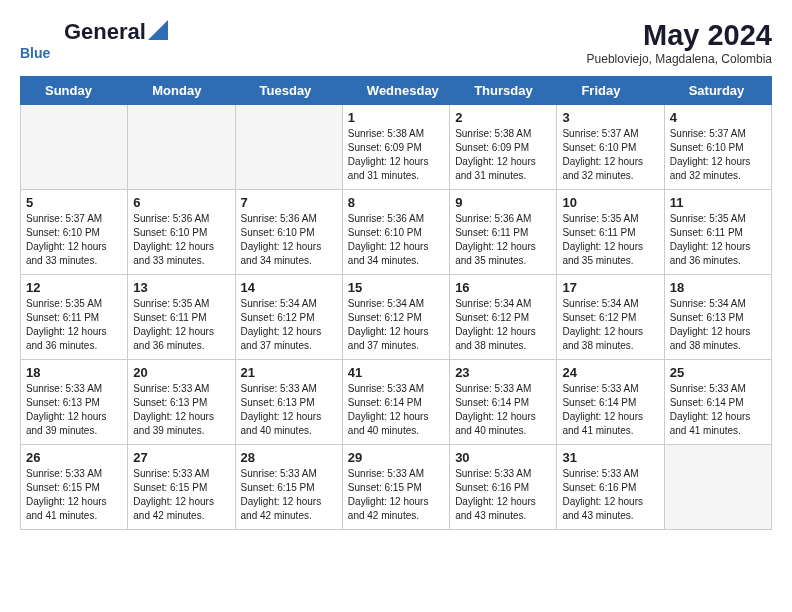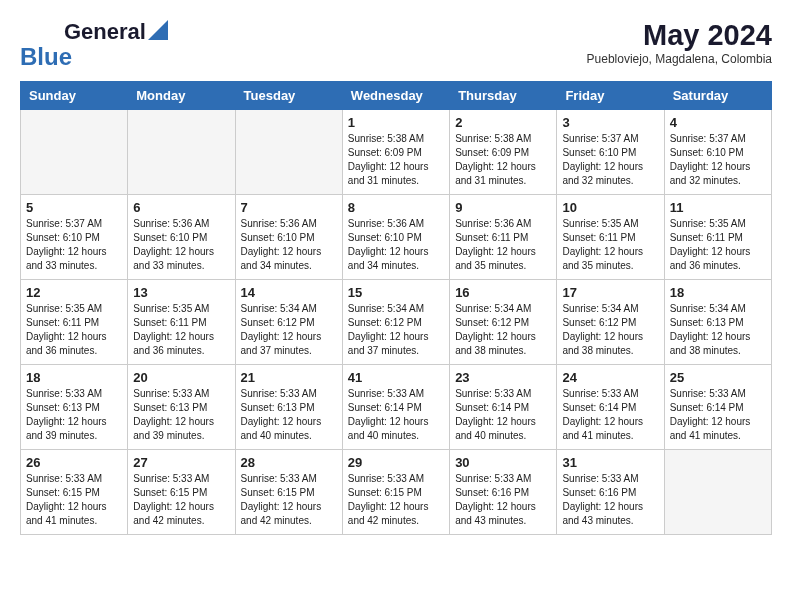--- a/index.html
+++ b/index.html
@@ -21,21 +21,21 @@
       flex-direction: column;
       align-items: flex-start;
     }
     .logo-general {
       font-size: 22px;
       font-weight: bold;
       color: #1a1a2e;
       line-height: 1.1;
     }
     .logo-blue {
-      font-size: 24px;
+      font-size: 14px;
       font-weight: bold;
       color: #2e6db4;
       line-height: 1.1;
     }
     .logo-row {
       display: flex;
       align-items: center;
       margin-left: 44px;
     }
     .title-area {
@@ -56,21 +56,21 @@
       width: 100%;
       border-collapse: collapse;
       table-layout: fixed;
     }
     th {
       background-color: #2e6db4;
       color: white;
       font-size: 13px;
       font-weight: bold;
       text-align: left;
-      padding: 6px 8px;
+      padding: 6px 24px;
       border: 1px solid #2e6db4;
     }
     td {
       border: 1px solid #ccc;
       vertical-align: top;
       padding: 5px 5px;
       font-size: 10.5px;
       color: #222;
       min-height: 80px;
       height: 85px;

